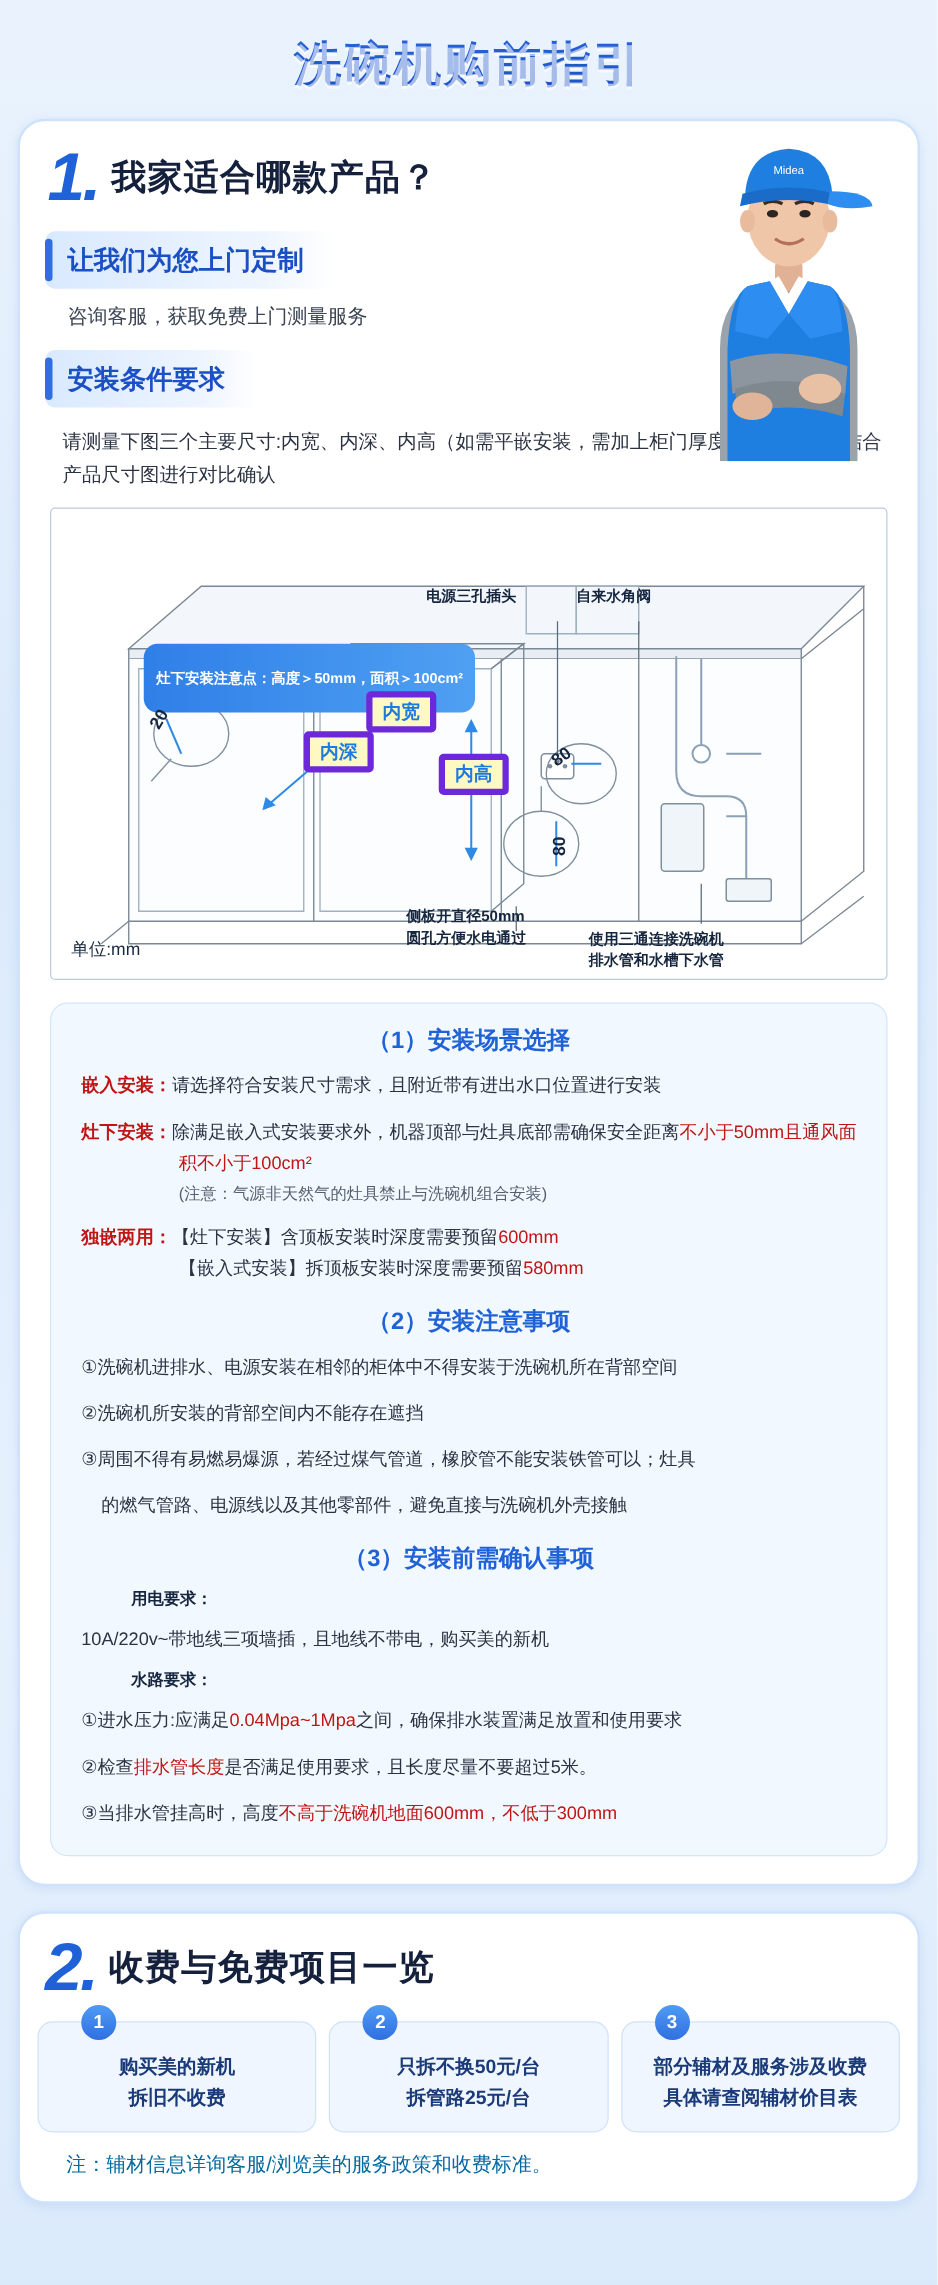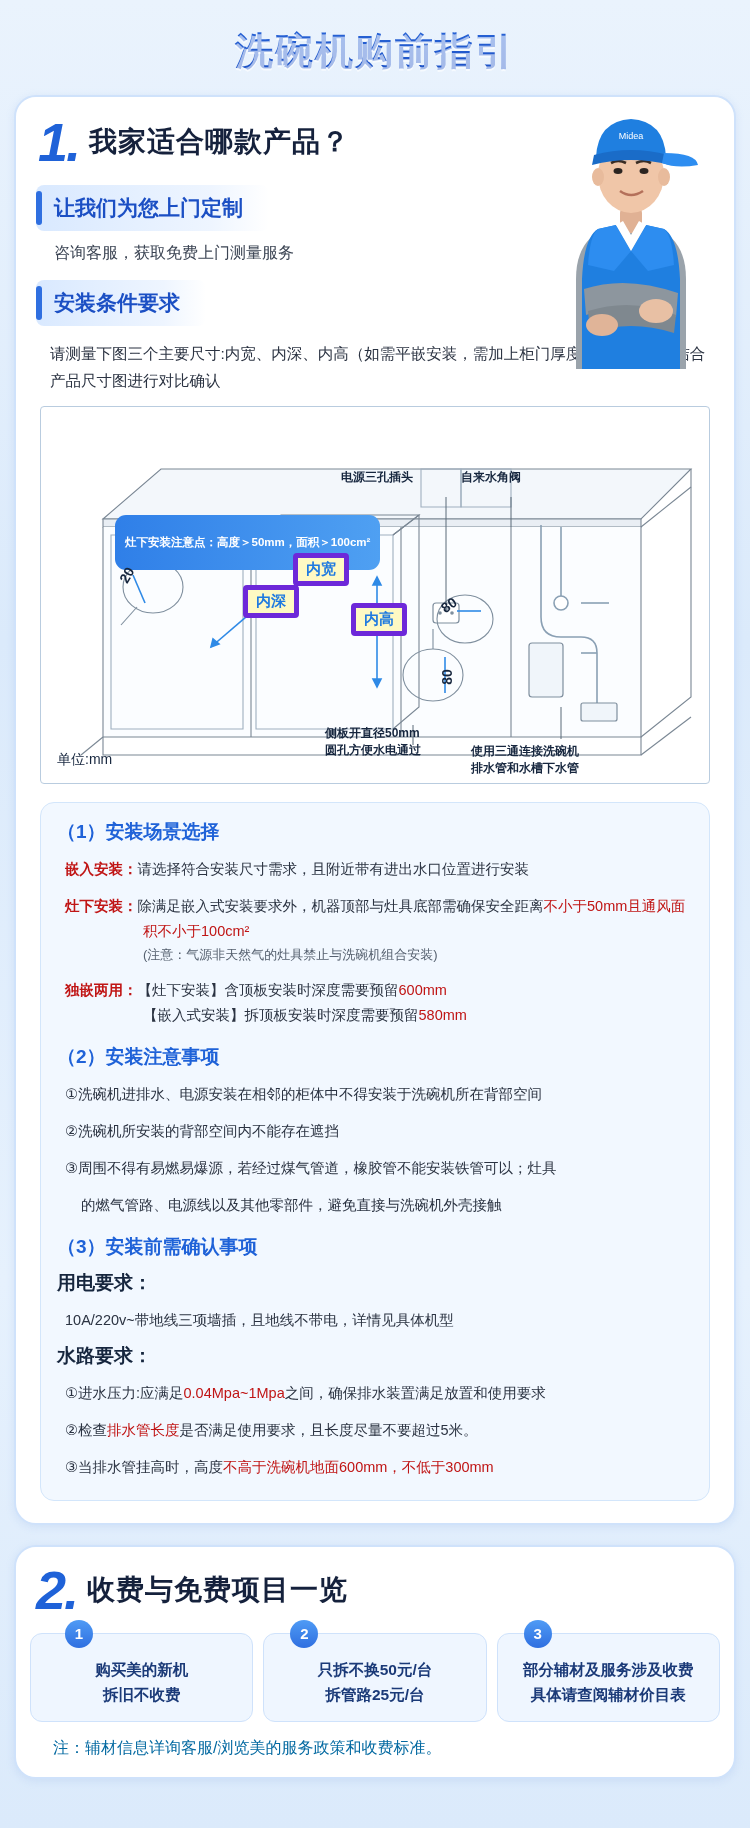--- a/index.html
+++ b/index.html
@@ -160,36 +160,37 @@
     background: #f2f8ff;
     border: 1px solid #d3e6fb;
     border-radius: 14px;
     padding: 16px 16px 20px 16px;
   }
   .blk-title {
     font-size: 19px;
     font-weight: bold;
     color: #1f62d8;
     margin-bottom: 8px;
+    text-align: center;
   }
   .blk-title.mt { margin-top: 16px; }
   .row {
     font-size: 14.5px;
     line-height: 1.72;
     color: #2b3342;
     padding-left: 8px;
     text-indent: 0;
     margin-top: 12px;
   }
   .row .k { color: #c01515; font-weight: bold; }
   .row .red { color: #c01515; }
   .row .ind { display: block; padding-left: 78px; }
   .row .small { font-size: 13px; color: #55606f; }
   .row.inset { padding-left: 86px; text-indent: -78px; }
-  .sub-k { font-size: 19px; font-weight: bold; color: #16263e; margin-top: 10px; }
+  .sub-k { font-size: 13px; font-weight: bold; color: #16263e; margin-top: 10px; margin-left: 48px; }
 
   
   .fee-card {
     margin: 20px 14px 0 14px;
     background: #ffffff;
     border-radius: 22px;
     border: 2px solid #cfe2fb;
     padding: 16px 14px 18px 14px;
     box-shadow: 0 2px 8px rgba(120,160,220,.18);
   }
@@ -422,21 +423,21 @@
 
     <div class="blk-title mt">（2）安装注意事项</div>
     <div class="row">①洗碗机进排水、电源安装在相邻的柜体中不得安装于洗碗机所在背部空间</div>
     <div class="row">②洗碗机所安装的背部空间内不能存在遮挡</div>
     <div class="row">③周围不得有易燃易爆源，若经过煤气管道，橡胶管不能安装铁管可以；灶具</div>
     <div class="row" style="padding-left:24px;">的燃气管路、电源线以及其他零部件，避免直接与洗碗机外壳接触</div>
 
     <div class="blk-title mt">（3）安装前需确认事项</div>
 
     <div class="sub-k">用电要求：</div>
-    <div class="row">10A/220v~带地线三项墙插，且地线不带电，详情见具体机型</div>
+    <div class="row">10A/220v~带地线三项墙插，且地线不带电，购买美的新机</div>
 
     <div class="sub-k">水路要求：</div>
     <div class="row">
       <span>①进水压力:应满足</span><span class="red">0.04Mpa~1Mpa</span><span>之间，确保排水装置满足放置和使用要求</span>
     </div>
     <div class="row">
       <span>②检查</span><span class="red">排水管长度</span><span>是否满足使用要求，且长度尽量不要超过5米。</span>
     </div>
     <div class="row">
       <span>③当排水管挂高时，高度</span><span class="red">不高于洗碗机地面600mm，不低于300mm</span>

